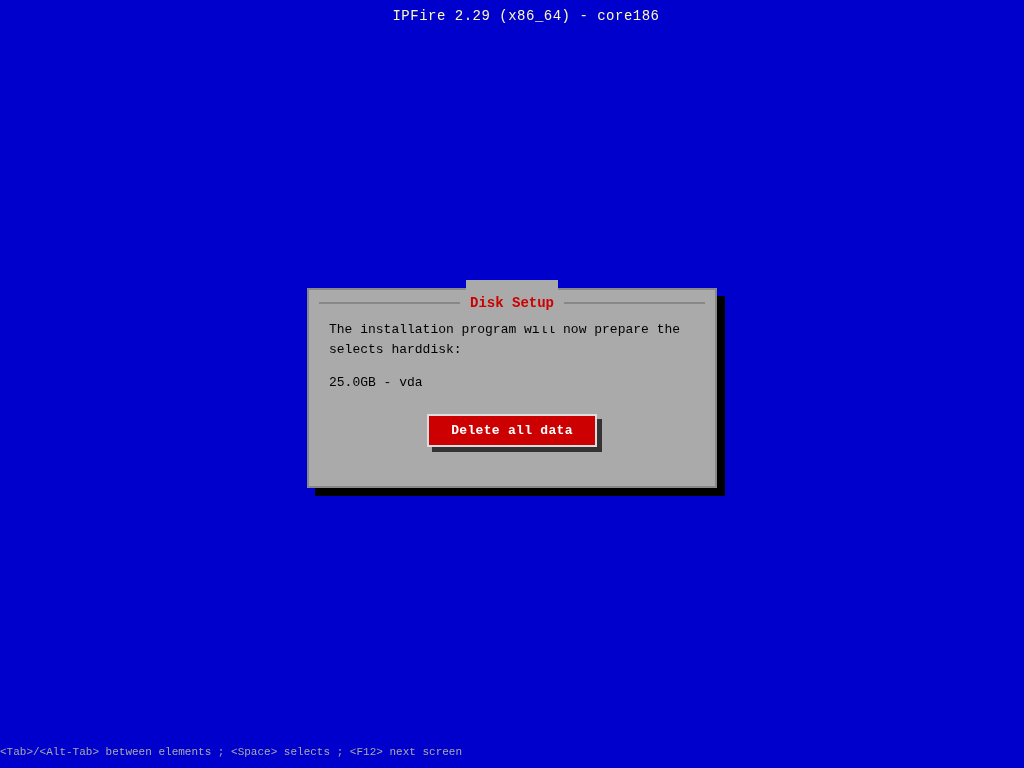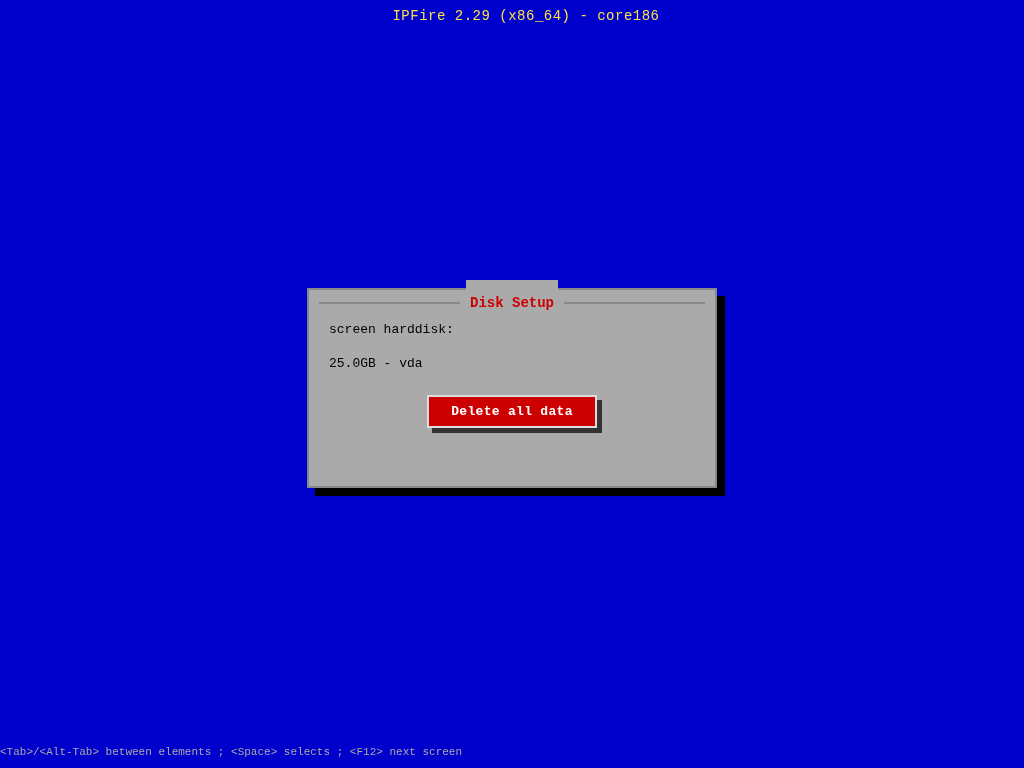--- a/index.html
+++ b/index.html
@@ -15,21 +15,21 @@
       font-family: 'Courier New', Courier, monospace;
       position: relative;
       overflow: hidden;
     }
 
     #title-bar {
       position: absolute;
       top: 8px;
       width: 100%;
       text-align: center;
-      color: #fde047;
+      color: #fef9c3;
       font-size: 14px;
       letter-spacing: 0.5px;
       padding-left: 28px;
     }
 
     #bottom-bar {
       position: absolute;
       bottom: 10px;
       width: 100%;
       text-align: left;
@@ -168,21 +168,22 @@
   <div id="dialog-shadow"></div>
   <div id="dialog">
     <div id="dialog-title-row">
       <div id="dialog-title-line-left"></div>
       <span id="dialog-title-text">Disk Setup</span>
       <div id="dialog-title-line-right"></div>
     </div>
 
     <div id="dialog-content">
       <div id="dialog-message">
-        <div>screen harddisk:</div>
+        <div>The installation program will now prepare the</div>
+        <div>selects harddisk:</div>
       </div>
       <div id="disk-info">25.0GB - vda</div>
 
       <div id="btn-wrapper">
         <div class="btn-container">
           <div class="btn-drop-shadow"></div>
           <button class="dialog-button">Delete all data</button>
         </div>
       </div>
     </div>

